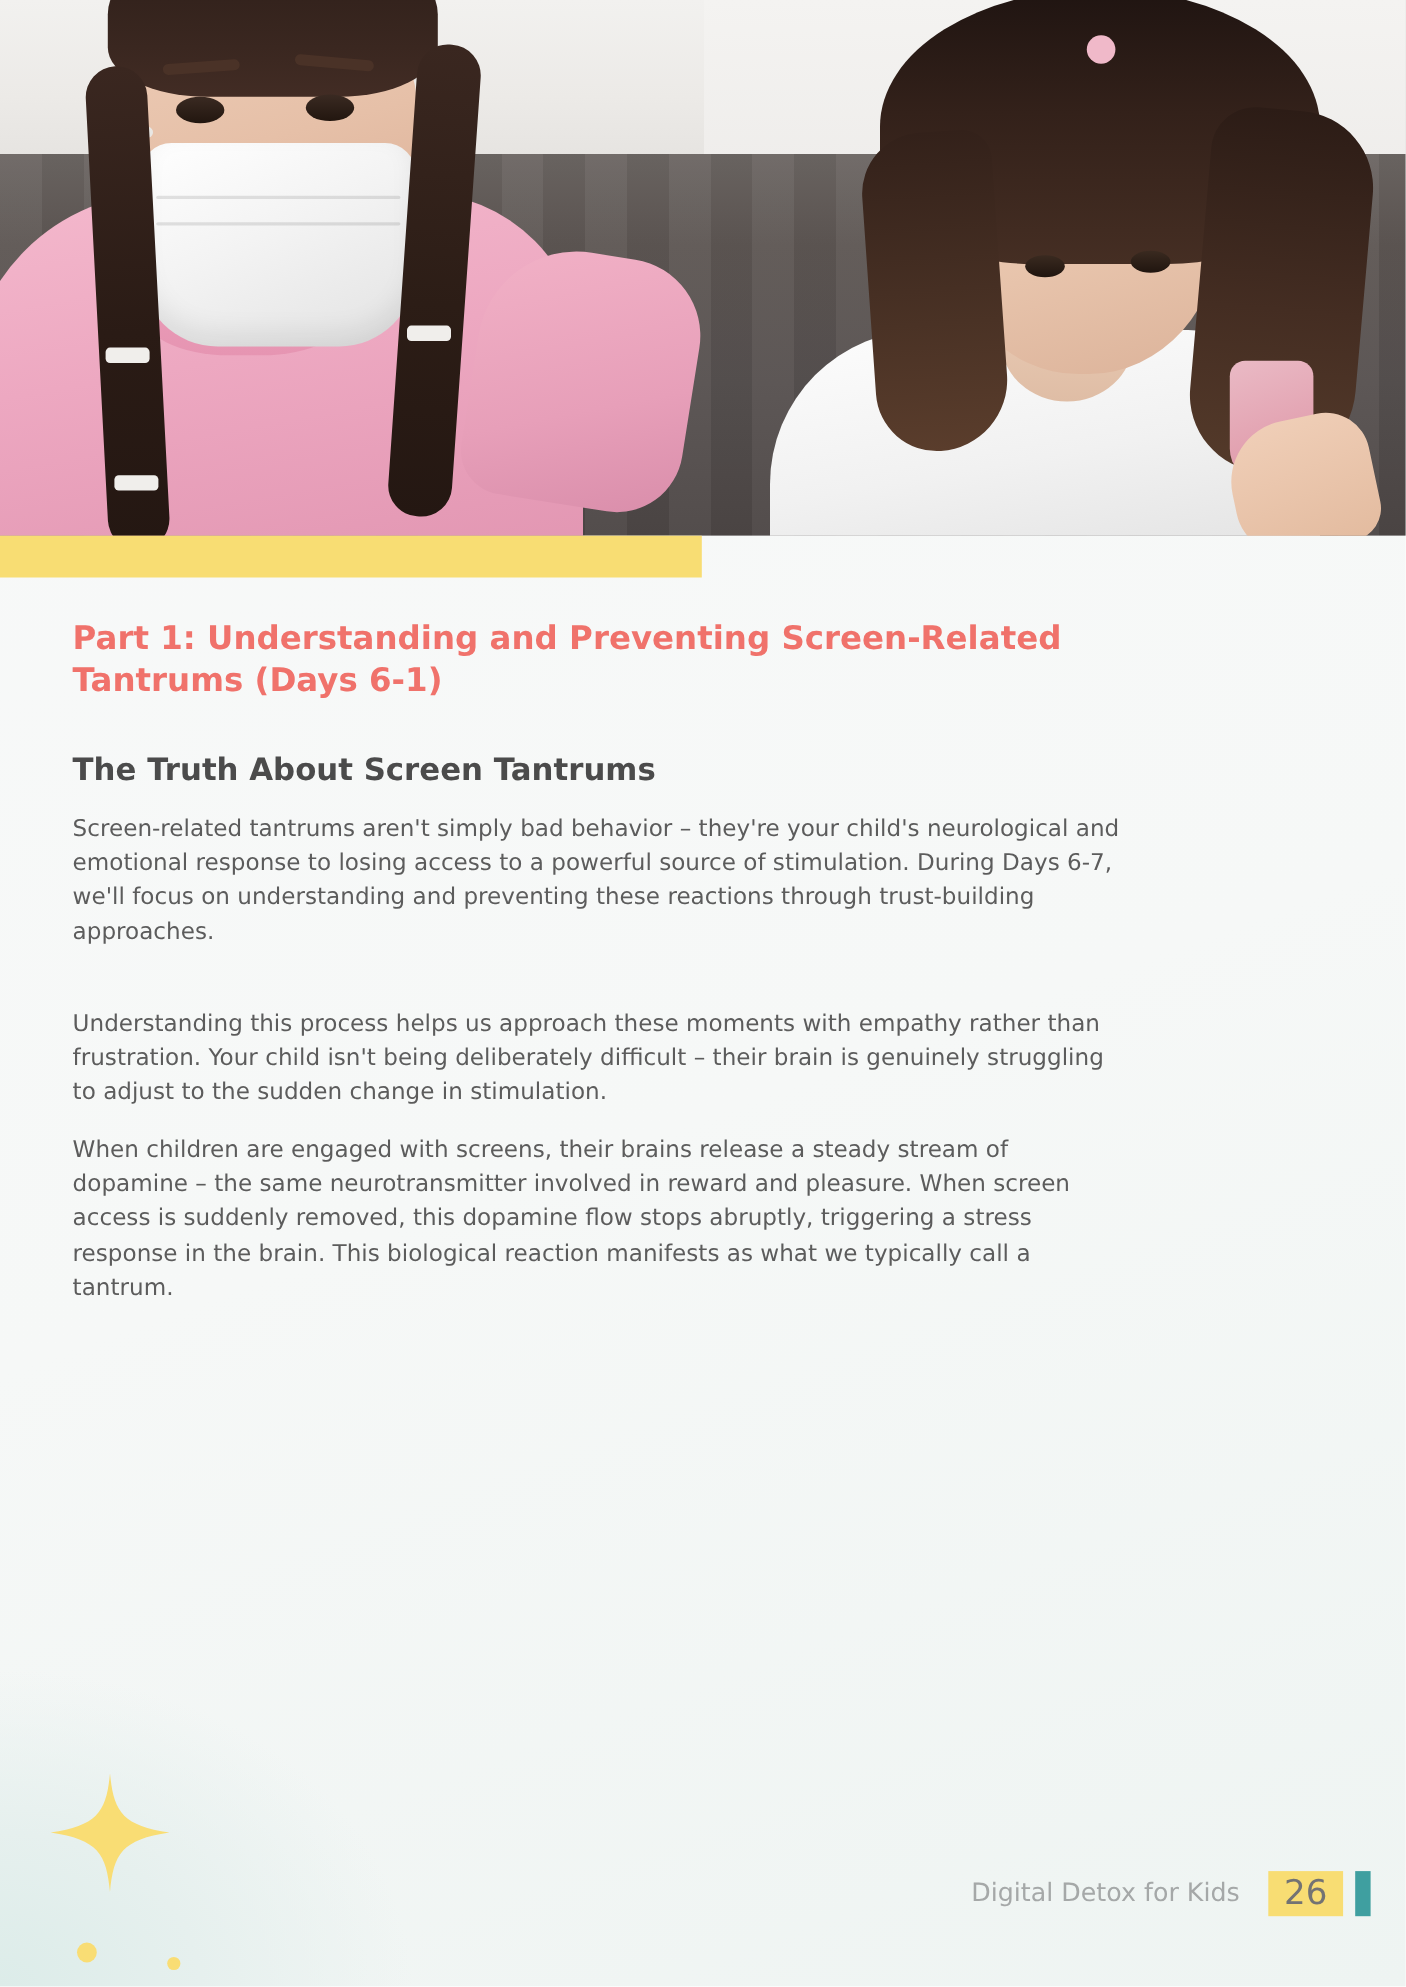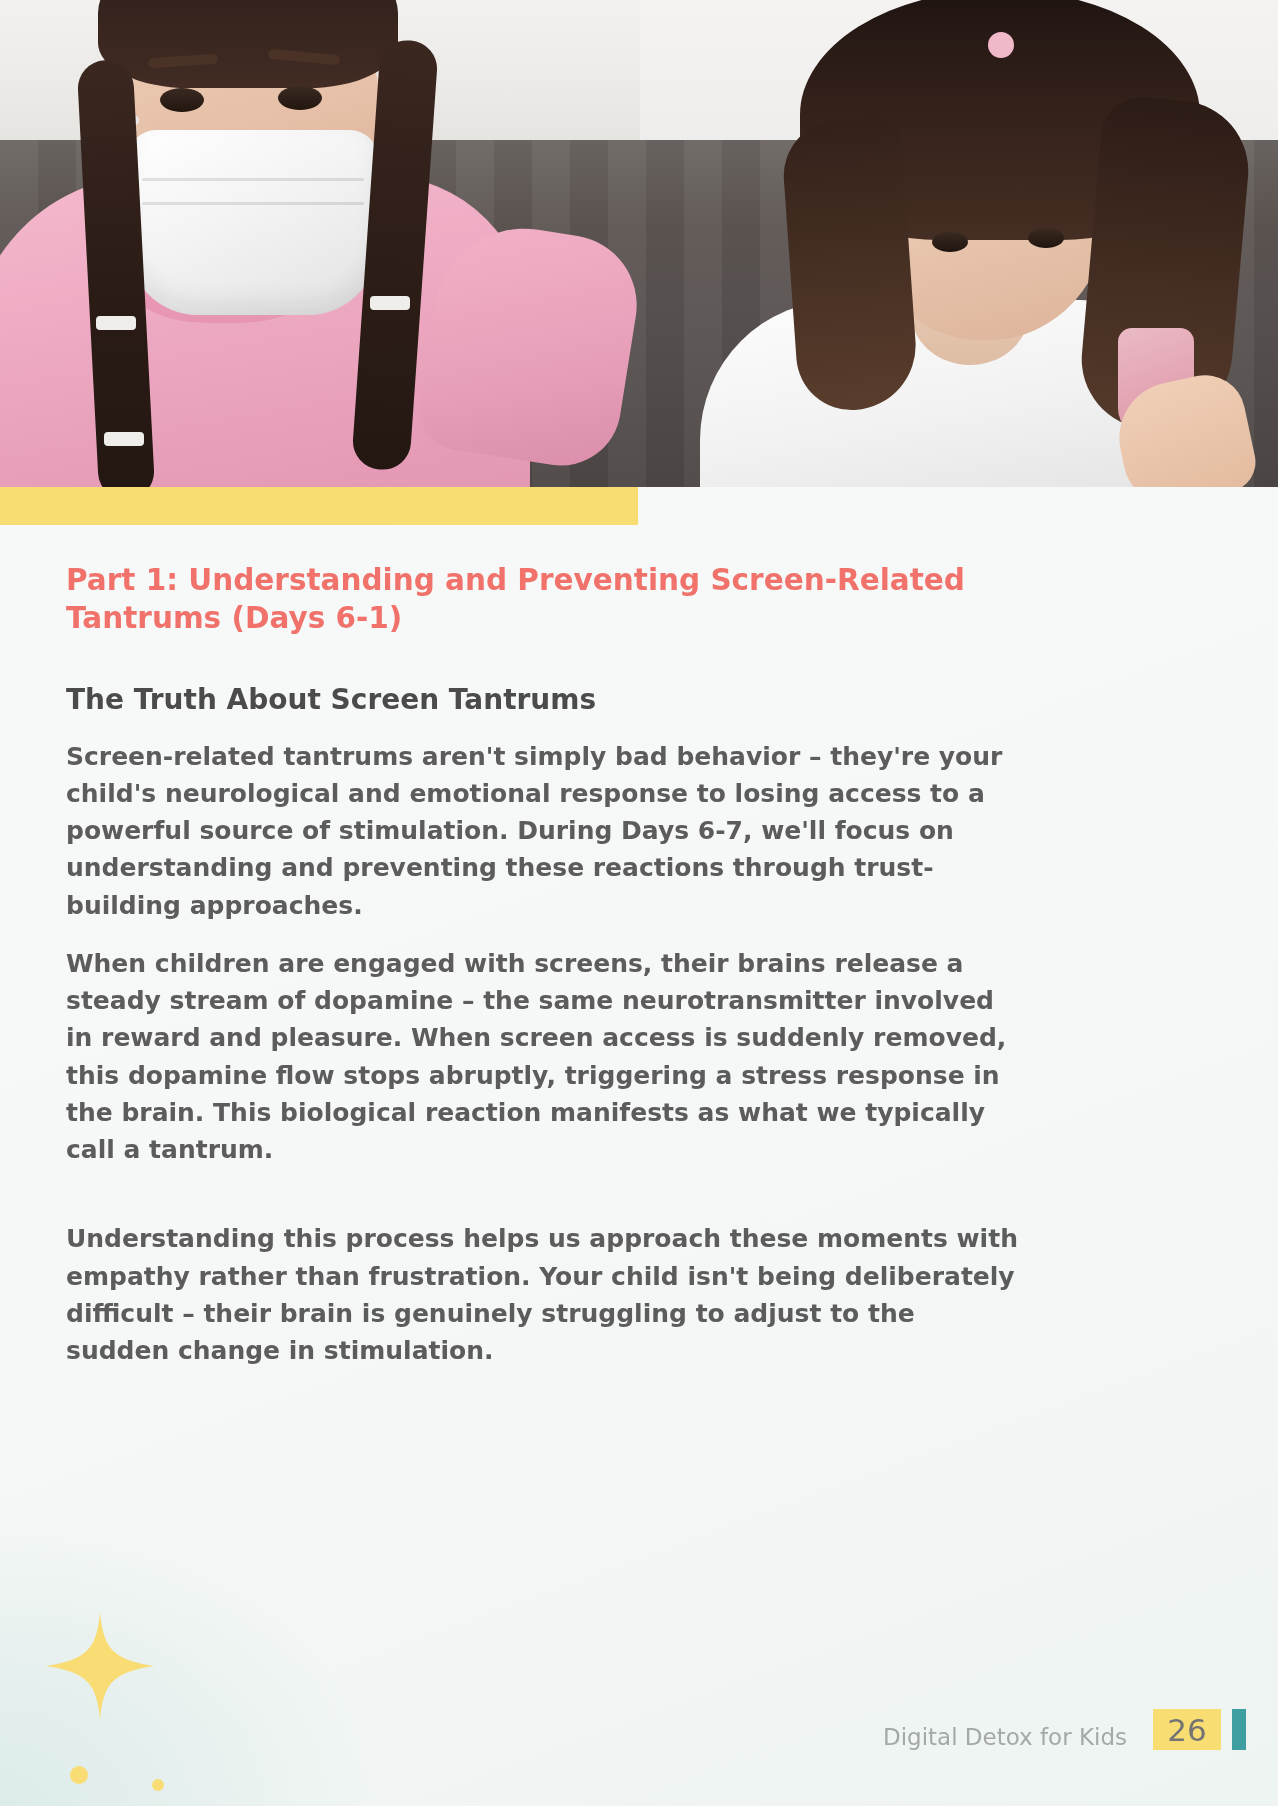--- a/index.html
+++ b/index.html
@@ -204,24 +204,23 @@
     margin:44px 0 0 66px;
     width:1010px;
     font-size:28px; font-weight:bold;
     color:#4b4b4b;
     line-height:1.25;
   }
   .h2.second { margin-top:57px; }
   .para {
     margin:21px 0 0 66px;
     width:960px;
-    font-size:25px;
+    font-size:21px;
     color:#5c5c5c;
     line-height:1.49;
-    font-weight:bold;
   }
   .para.gap { margin-top:52px; }
 
   
   .sparkle {
     position:absolute; left:46px; top:1612px;
     width:108px; height:108px;
   }
   .dot1 {
     position:absolute; left:70px; top:1766px;
@@ -231,21 +230,21 @@
   .dot2 {
     position:absolute; left:152px; top:1779px;
     width:12px; height:12px; border-radius:50%;
     background:#f9dd74;
   }
 
   
   .footer {
     position:absolute; left:0; top:1692px;
     width:1278px; height:58px;
-    display:flex; align-items:flex-end; justify-content:flex-end;
+    display:flex; align-items:center; justify-content:flex-end;
     padding-right:32px;
   }
   .footer-title {
     font-size:23px; color:#a5a8a8;
     margin-right:26px;
   }
   .page-badge {
     width:68px; height:41px;
     background:#f8dd73;
     color:#737373; font-size:31px;
@@ -301,22 +300,22 @@
   <div class="accent-bar"></div>
 
   <div class="content">
 
 
     <h2 class="subtitle">Part 1: Understanding and Preventing Screen-Related Tantrums (Days 6-1)</h2>
 
     <h3 class="h2">The Truth About Screen Tantrums</h3>
     <p class="para">Screen-related tantrums aren't simply bad behavior – they're your child's neurological and emotional response to losing access to a powerful source of stimulation. During Days 6-7, we'll focus on understanding and preventing these reactions through trust-building approaches.</p>
 
+    <p class="para gap">Understanding this process helps us approach these moments with empathy rather than frustration. Your child isn't being deliberately difficult – their brain is genuinely struggling to adjust to the sudden change in stimulation.</p>
     <p class="para">When children are engaged with screens, their brains release a steady stream of dopamine – the same neurotransmitter involved in reward and pleasure. When screen access is suddenly removed, this dopamine flow stops abruptly, triggering a stress response in the brain. This biological reaction manifests as what we typically call a tantrum.</p>
-    <p class="para gap">Understanding this process helps us approach these moments with empathy rather than frustration. Your child isn't being deliberately difficult – their brain is genuinely struggling to adjust to the sudden change in stimulation.</p>
   </div>
 
   <svg class="sparkle" viewBox="0 0 100 100">
     <path d="M50 0 C53 32 60 44 100 50 C60 56 53 68 50 100 C47 68 40 56 0 50 C40 44 47 32 50 0 Z" fill="#f9dd74"></path>
   </svg>
   <div class="dot1"></div>
   <div class="dot2"></div>
 
   <div class="footer">
     <span class="footer-title">Digital Detox for Kids</span>

